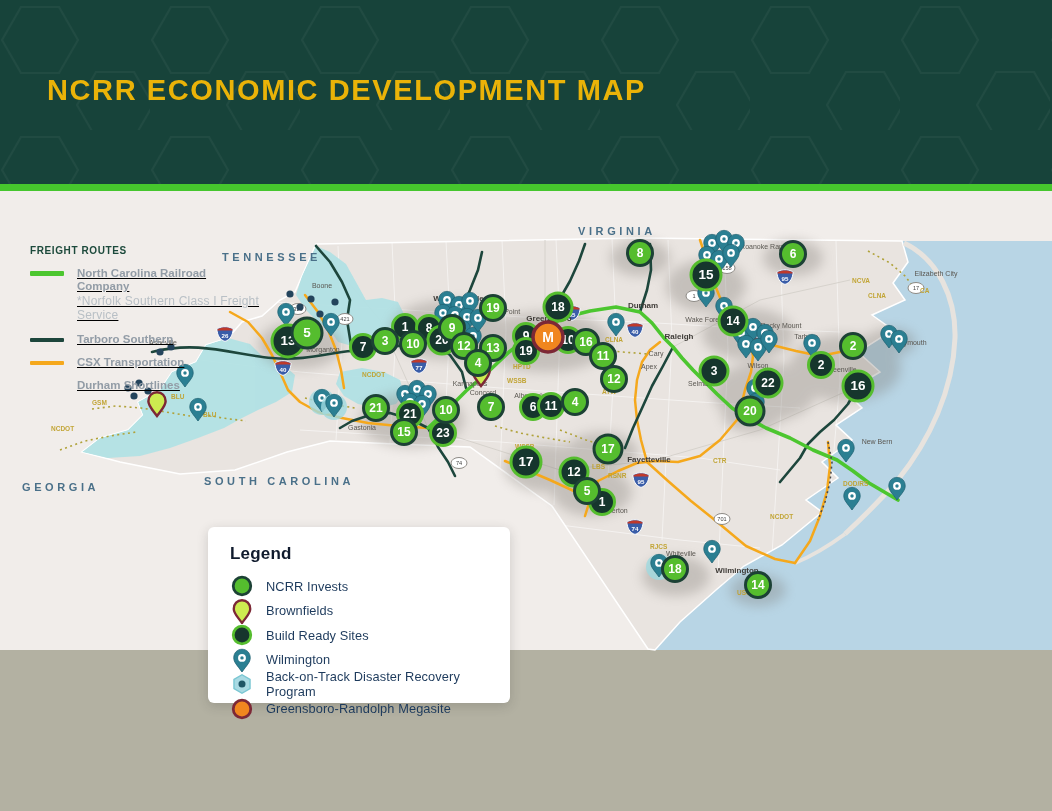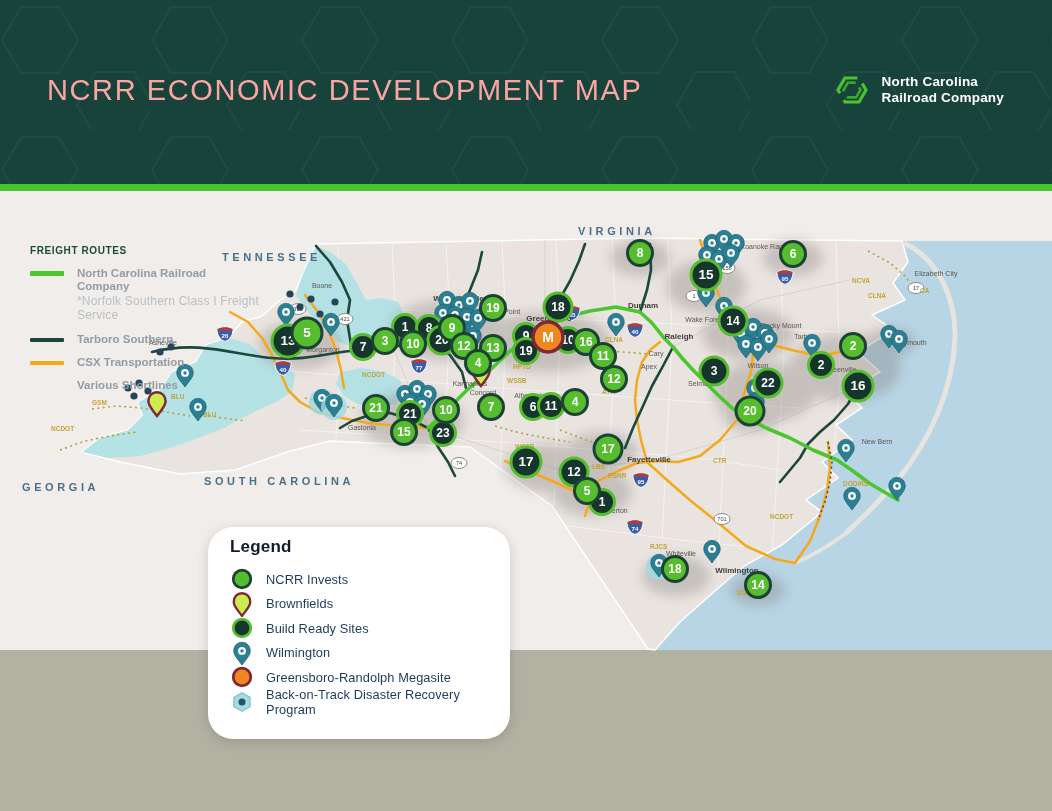--- a/index.html
+++ b/index.html
@@ -1,42 +1,42 @@
 <!DOCTYPE html>
 <html><head>
 <meta charset="utf-8">
 <style>
   html,body{margin:0;padding:0;}
   .stage{position:relative;width:1052px;height:811px;overflow:hidden;
          background:#f1edea;font-family:"Liberation Sans",sans-serif;}
   
   .hdr{position:absolute;left:0;top:0;width:1052px;height:184px;background:#17433a;z-index:3;}
   .hdr svg.pat{position:absolute;inset:0;}
-  .hdr h1{position:absolute;left:47px;top:74px;margin:0;color:#fca5a5;font-size:29px;
-          font-weight:400;letter-spacing:1.6px;white-space:nowrap;}
+  .hdr h1{position:absolute;left:47px;top:74px;margin:0;color:#eab308;font-size:29px;
+          font-weight:700;letter-spacing:1.6px;white-space:nowrap;}
   .logo{position:absolute;right:48px;top:70px;display:flex;align-items:center;gap:10px;}
   .logo-text{color:#ffffff;font-size:13.5px;font-weight:700;line-height:1.15;letter-spacing:.2px;}
   .accent{position:absolute;left:0;top:184px;width:1052px;height:7px;background:#46c62d;z-index:3;}
   
   #map-svg{position:absolute;left:0;top:0;z-index:1;}
   #map-svg text{font-family:"Liberation Sans",sans-serif;}
   
   .freight{position:absolute;left:30px;top:245px;width:230px;z-index:4;}
   .freight .ft{font-size:10px;font-weight:700;color:#1d4a3c;letter-spacing:.6px;margin-bottom:11px;}
-  .fl-item{display:flex;align-items:flex-start;gap:13px;margin-bottom:10px;}
+  .fl-item{display:flex;align-items:flex-start;gap:13px;margin-bottom:10px;text-decoration:underline;}
   .fl-sw{width:34px;flex:0 0 34px;margin-top:4px;height:0;}
   .fl-sw .bar{display:block;height:5px;border-radius:1px;}
   .fl-sw .thin{height:3.5px;margin-top:1px;}
   .fl-sw .dots{border-top:4px dotted #8a9299;height:0;margin-top:2px;}
   .fl-lab{font-size:11.5px;font-weight:700;color:#929ca6;line-height:1.15;}
   .fl-sub{display:block;font-size:12px;font-weight:400;color:#b9c0c6;margin-top:2px;letter-spacing:.2px;}
   
-  .legend{position:absolute;left:208px;top:527px;width:302px;height:212px;background:#ffffff;
-          border-radius:25px;box-shadow:0 3px 12px rgba(40,40,40,.18);z-index:4;
-          padding:10px 22px;box-sizing:border-box;}
+  .legend{position:absolute;left:208px;top:527px;width:302px;height:176px;background:#ffffff;
+          border-radius:6px;box-shadow:0 3px 12px rgba(40,40,40,.18);z-index:4;
+          padding:17px 22px;box-sizing:border-box;}
   .legend .lt{font-size:17px;font-weight:700;color:#101b2d;margin-bottom:10px;letter-spacing:.2px;}
   .lg-item{display:flex;align-items:center;gap:12px;height:24.5px;}
   .lg-ic{width:24px;flex:0 0 24px;display:flex;justify-content:center;}
   .lg-lab{font-size:12.8px;font-weight:500;color:#1d3a5c;letter-spacing:.1px;}
 </style>
 </head>
 <body>
 
 <div class="stage">
 
@@ -837,30 +837,20 @@
     <svg class="pat" width="1052" height="184">
       <defs>
         <pattern id="hexp" width="150" height="130" patternUnits="userSpaceOnUse">
           <path d="M78,40 59,73 21,73 2,40 21,7 59,7 Z" fill="none" stroke="rgba(255,255,255,0.045)" stroke-width="2"></path>
           <path d="M153,105 134,138 96,138 77,105 96,72 134,72 Z" fill="none" stroke="rgba(255,255,255,0.045)" stroke-width="2"></path>
         </pattern>
       </defs>
       <rect width="1052" height="184" fill="url(#hexp)"></rect>
     </svg>
     <h1>NCRR ECONOMIC DEVELOPMENT MAP</h1>
-    <div class="logo">
-      <svg width="40" height="40" viewBox="0 0 40 40">
-        <path d="M34,20 27,32 13,32 6,20 13,8 27,8 Z" fill="none" stroke="#4cc331" stroke-width="3.2" stroke-dasharray="30 8"></path>
-        <path d="M28.5,20 24.2,27.4 15.8,27.4 11.5,20 15.8,12.6 24.2,12.6 Z" fill="none" stroke="#38a52c" stroke-width="2.8" stroke-dasharray="18 6"></path>
-      </svg>
-      <div class="logo-text">
-        <div>North Carolina</div>
-        <div>Railroad Company</div>
-      </div>
-    </div>
   </header>
   <div class="accent"></div>
 
   <div class="freight">
     <div class="ft">FREIGHT ROUTES</div>
     <div id="freight-items">
         <div class="fl-item">
           <div class="fl-sw">
             <span class="bar" style="background: rgb(76, 198, 47);"></span>
           </div>
@@ -873,21 +863,21 @@
           <div class="fl-lab">Tarboro Southern</div>
         </div>
         <div class="fl-item">
           <div class="fl-sw">
             <span class="bar thin" style="background: rgb(245, 168, 28);"></span>
           </div>
           <div class="fl-lab">CSX Transportation</div>
         </div>
         <div class="fl-item">
           <div class="fl-sw"><span class="dots"></span></div>
-          <div class="fl-lab">Various Shortlines</div>
+          <div class="fl-lab">Durham Shortlines</div>
         </div>
       </div>
   </div>
 
   <div class="legend">
     <div class="lt">Legend</div>
     <div id="legend-items">
         <div class="lg-item">
           <div class="lg-ic">
             <svg width="24" height="26" viewBox="-13 -14 26 28">
@@ -922,30 +912,30 @@
                 <circle cx="0" cy="-18" r="5" fill="#fff"></circle>
                 <circle cx="0" cy="-18" r="2.2" fill="#2b7f92"></circle>
               </g>
             </svg>
           </div>
           <div class="lg-lab">Wilmington</div>
         </div>
         <div class="lg-item">
           <div class="lg-ic">
             <svg width="24" height="26" viewBox="-13 -14 26 28">
-              <circle cx="0" cy="0" r="9.5" fill="#f0861f" stroke="#7c2836" stroke-width="3"></circle>
-            </svg>
-          </div>
-          <div class="lg-lab">Greensboro-Randolph Megasite</div>
-        </div>
-        <div class="lg-item">
-          <div class="lg-ic">
-            <svg width="24" height="26" viewBox="-13 -14 26 28">
               <path d="M8.7,-5 L8.7,5 0,10 -8.7,5 -8.7,-5 0,-10 Z" fill="#a9dae3" stroke="#79c6d2" stroke-width="1.5"></path>
               <circle cx="0" cy="0" r="3.8" fill="#1f5666"></circle>
             </svg>
           </div>
           <div class="lg-lab">Back-on-Track Disaster Recovery Program</div>
         </div>
+        <div class="lg-item">
+          <div class="lg-ic">
+            <svg width="24" height="26" viewBox="-13 -14 26 28">
+              <circle cx="0" cy="0" r="9.5" fill="#f0861f" stroke="#7c2836" stroke-width="3"></circle>
+            </svg>
+          </div>
+          <div class="lg-lab">Greensboro-Randolph Megasite</div>
+        </div>
       </div>
   </div>
 
 </div>
 
 </body></html>

